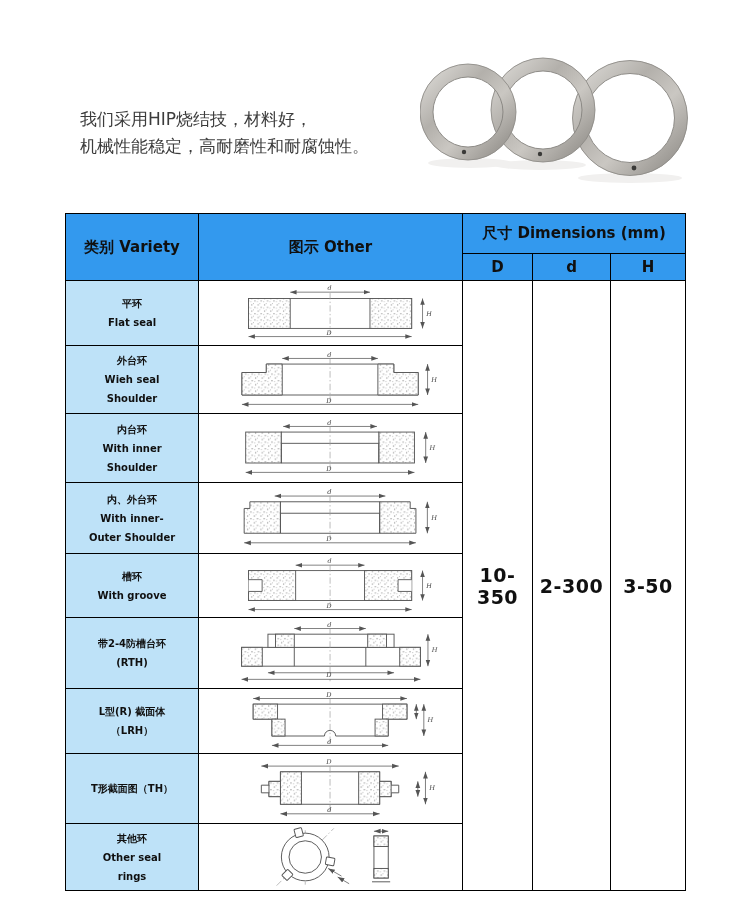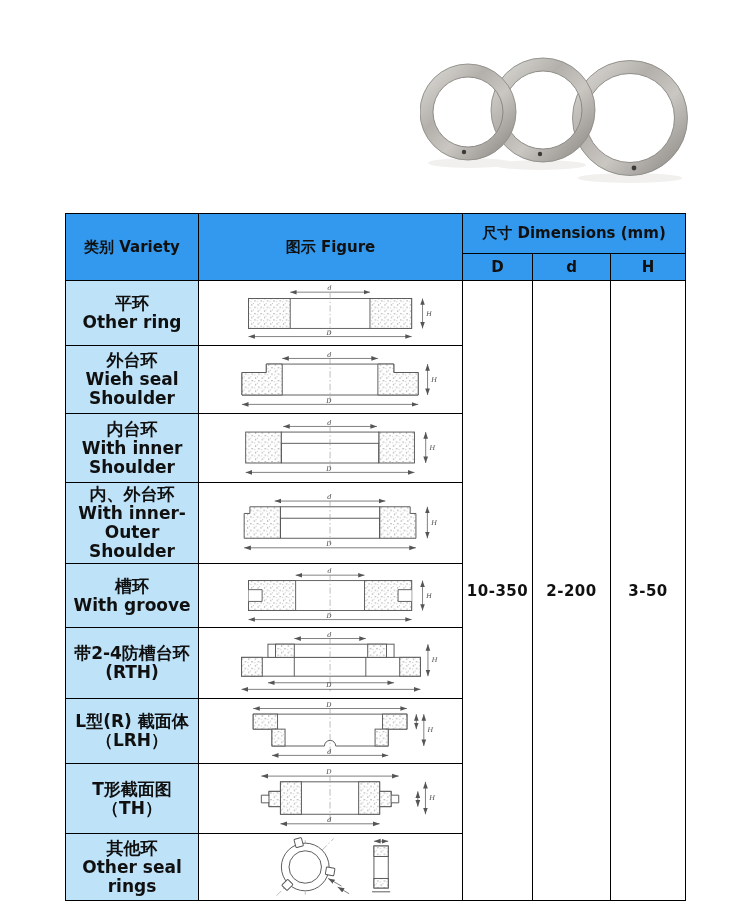--- a/index.html
+++ b/index.html
@@ -16,27 +16,27 @@
   .rings-photo { position:absolute; left:420px; top:40px; }
   .spec-table { position:absolute; left:65px; top:213px; }
   table { border-collapse:collapse; table-layout:fixed; width:620px; }
   th, td { border:1px solid #000; padding:0; overflow:hidden; }
   .thc {
     background:var(--header_blue); font-weight:600; font-size:15px;
     text-align:center; color:#101010;
   }
   .vcell {
     background:var(--row_blue); text-align:center; font-weight:600;
-    font-size:17px; line-height:19px; color:#101010; padding:2px;
+    font-size:10px; line-height:19px; color:#101010; padding:2px;
   }
   .vcell .en { white-space:pre-line; }
   .figcell { background:#fff; text-align:center; vertical-align:middle; }
   .figcell svg { display:block; margin:0 auto; }
   .dimcell {
-    background:#fff; text-align:center; font-weight:700; font-size:15px;
+    background:#fff; text-align:center; font-weight:700; font-size:19px;
     letter-spacing:.5px; color:#101010;
   }
   
   .ol { fill:#fff; stroke:#565656; stroke-width:1; }
   .st { fill:url(#stip); stroke:#565656; stroke-width:1; }
   .ln { stroke:#565656; stroke-width:1; }
   .cl { stroke:#9a9a9a; stroke-width:.7; stroke-dasharray:7 2.5 1.5 2.5; fill:none; }
   .dim { stroke:#555; stroke-width:.8; marker-start:url(#arw); marker-end:url(#arw); }
   .dimE { stroke:#555; stroke-width:.8; marker-end:url(#arw); }
   .lb { font:italic 7px "DejaVu Serif","Liberation Serif",serif; fill:#444; }
@@ -60,20 +60,22 @@
       </marker>
       <linearGradient id="met" x1="0" y1="0" x2="1" y2="1">
         <stop offset="0" stop-color="#dbd9d5"></stop>
         <stop offset="0.35" stop-color="#b3b0ab"></stop>
         <stop offset="0.6" stop-color="#cac7c2"></stop>
         <stop offset="1" stop-color="#8f8c87"></stop>
       </linearGradient>
     </defs>
   </svg>
 
+  <div class="intro"><span>我们采用HIP烧结技，材料好，</span>
+<span>机械性能稳定，高耐磨性和耐腐蚀性。</span></div>
 
   <svg class="rings-photo" width="310" height="170" viewBox="0 0 310 170">
     <ellipse cx="210" cy="138" rx="52" ry="5" fill="#f1f0ef"></ellipse>
     <ellipse cx="120" cy="125" rx="46" ry="5" fill="#f1f0ef"></ellipse>
     <ellipse cx="50" cy="123" rx="42" ry="5" fill="#f1f0ef"></ellipse>
 
     <g>
       <circle cx="210" cy="78" r="51" fill="none" stroke="url(#met)" stroke-width="13"></circle>
       <circle cx="210" cy="78" r="57.5" fill="none" stroke="#8f8c88" stroke-width="0.9"></circle>
       <circle cx="210" cy="78" r="44.5" fill="none" stroke="#85827e" stroke-width="0.9"></circle>
@@ -100,50 +102,50 @@
     <colgroup>
       <col style="width:133px">
           <col style="width:264px">
       <col style="width:70px">
           <col style="width:78px">
           <col style="width:75px">
     </colgroup>
     <tbody>
           <tr style="height:40px">
       <th class="thc" rowspan="2">类别 Variety</th>
-      <th class="thc" rowspan="2">图示 Figure</th>
+      <th class="thc" rowspan="2">图示 Other</th>
       <th class="thc" colspan="3">尺寸 Dimensions (mm)</th>
     </tr>
     <tr style="height:27px">
       <th class="thc">D</th>
       <th class="thc">d</th>
       <th class="thc">H</th>
     </tr>
 
     <tr style="height:65px">
       <td class="vcell">
         <div class="zh">平环</div>
-        <div class="en">Other ring</div>
+        <div class="en">Flat seal</div>
       </td>
       <td class="figcell">
         <svg width="250" height="58" viewBox="0 0 262 64">
           <line class="dim" x1="86" y1="9" x2="174" y2="9"></line>
                 <text class="lb" x="127" y="7">d</text>
           <rect class="ol" x="40" y="16" width="180" height="33"></rect>
           <rect class="st" x="40" y="16" width="46" height="33"></rect>
           <rect class="st" x="174" y="16" width="46" height="33"></rect>
           <line class="cl" x1="130" y1="10" x2="130" y2="55"></line>
           <line class="dim" x1="40" y1="58" x2="220" y2="58"></line>
                 <text class="lb" x="126" y="56">D</text>
           <line class="dim" x1="232" y1="16" x2="232" y2="49"></line>
                 <text class="lb" x="236" y="35">H</text>
         </svg>
       </td>
       <td class="dimcell" rowspan="9">10-350</td>
-      <td class="dimcell" rowspan="9">2-200</td>
+      <td class="dimcell" rowspan="9">2-300</td>
       <td class="dimcell" rowspan="9">3-50</td>
     </tr>
 
     <tr style="height:68px">
       <td class="vcell">
         <div class="zh">外台环</div>
         <div class="en">Wieh seal
 Shoulder</div>
       </td>
       <td class="figcell">

